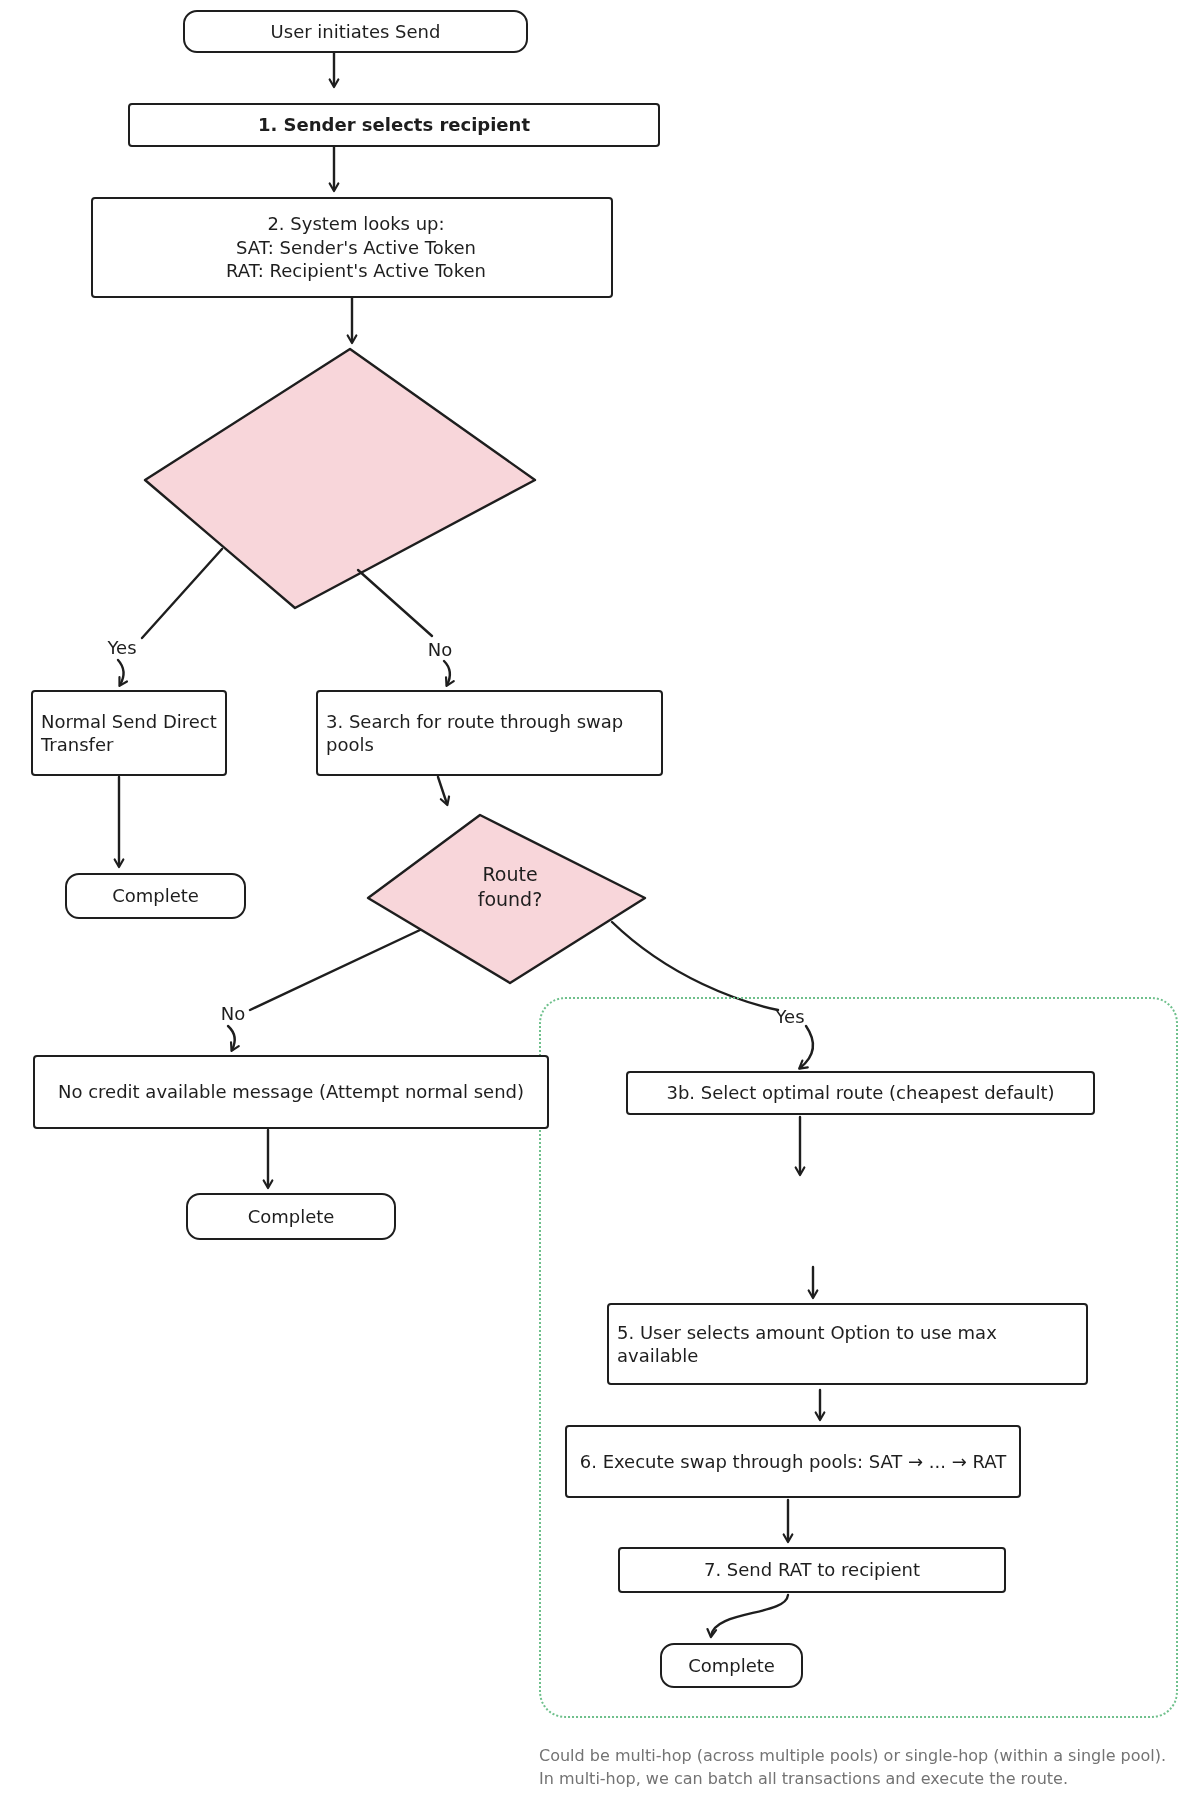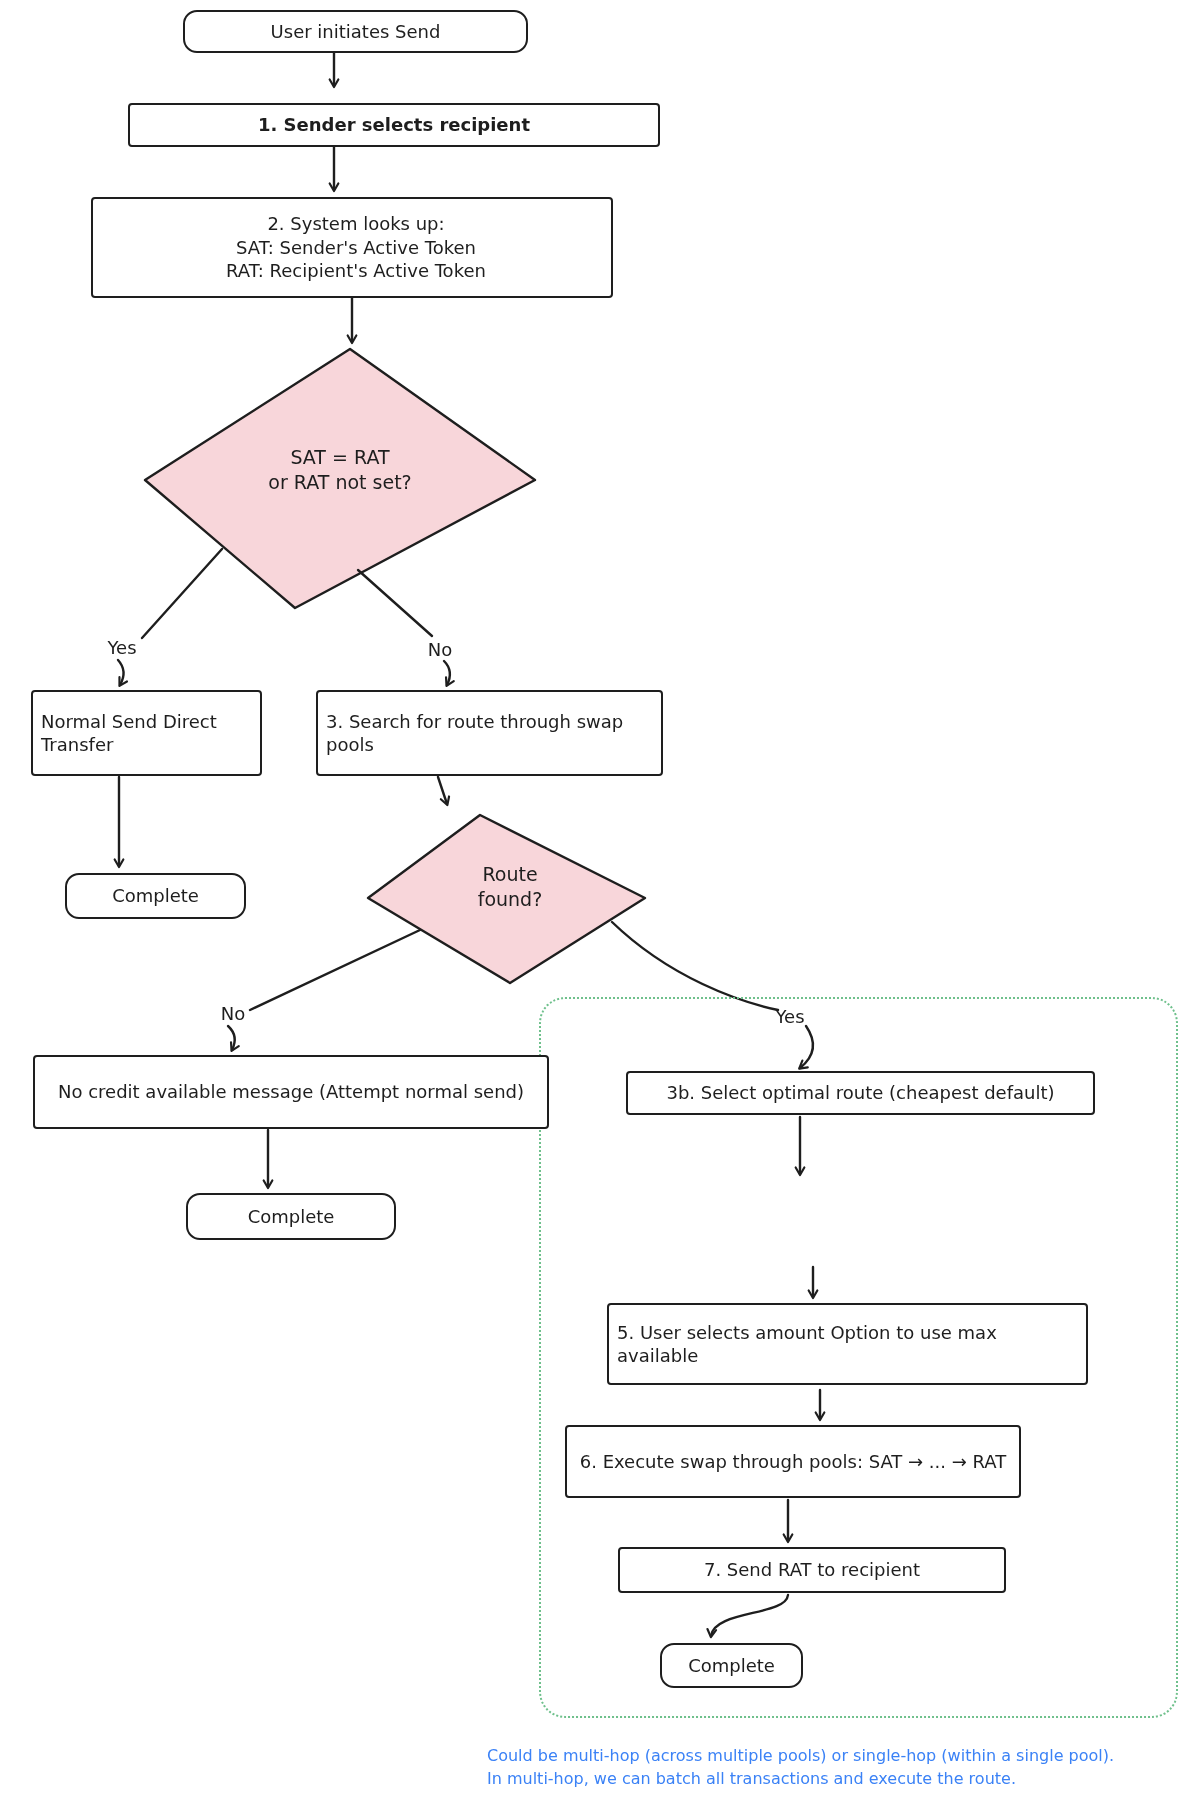--- a/index.html
+++ b/index.html
@@ -47,23 +47,23 @@
   }
   .group{
     position:absolute;
     left:539px;top:997px;width:639px;height:721px;
     border:2.5px dotted #6fc08c;
     border-radius:26px;
     box-sizing:border-box;
   }
   .note{
     position:absolute;
-    left:487px;
+    left:539px;
     font-size:16px;
-    color:#3b82f6;
+    color:#737373;
     white-space:nowrap;
   }
 </style>
 </head>
 <body>
 
 <div class="canvas">
 
   <svg class="layer" viewBox="0 0 1195 1801">
     <defs>
@@ -105,29 +105,25 @@
   <div class="box" style="left:105px;top:103px;width:532px;height:44px;font-weight:bold;">
     <span>1. Sender selects recipient</span>
   </div>
 
   <div class="box" style="left:68px;top:197px;width:522px;height:101px;padding-left:16px;">
     <span>2. System looks up:</span>
     <span>SAT: Sender's Active Token</span>
     <span>RAT: Recipient's Active Token</span>
   </div>
 
-  <div class="dtext" style="left:190px;top:445px;width:300px;">
-    <span>SAT = RAT</span>
-    <span>or RAT not set?</span>
-  </div>
 
   <div class="edgelabel" style="left:100px;top:637px;width:44px;">Yes</div>
   <div class="edgelabel" style="left:420px;top:639px;width:40px;">No</div>
 
-  <div class="box" style="left:8px;top:690px;width:231px;height:86px;">
+  <div class="box" style="left:8px;top:690px;width:196px;height:86px;">
     <span>Normal Send Direct Transfer</span>
   </div>
 
   <div class="box" style="left:293px;top:690px;width:347px;height:86px;">
     <span>3. Search for route through swap pools</span>
   </div>
 
   <div class="box pill" style="left:42px;top:873px;width:181px;height:46px;">
     <span>Complete</span>
   </div>

